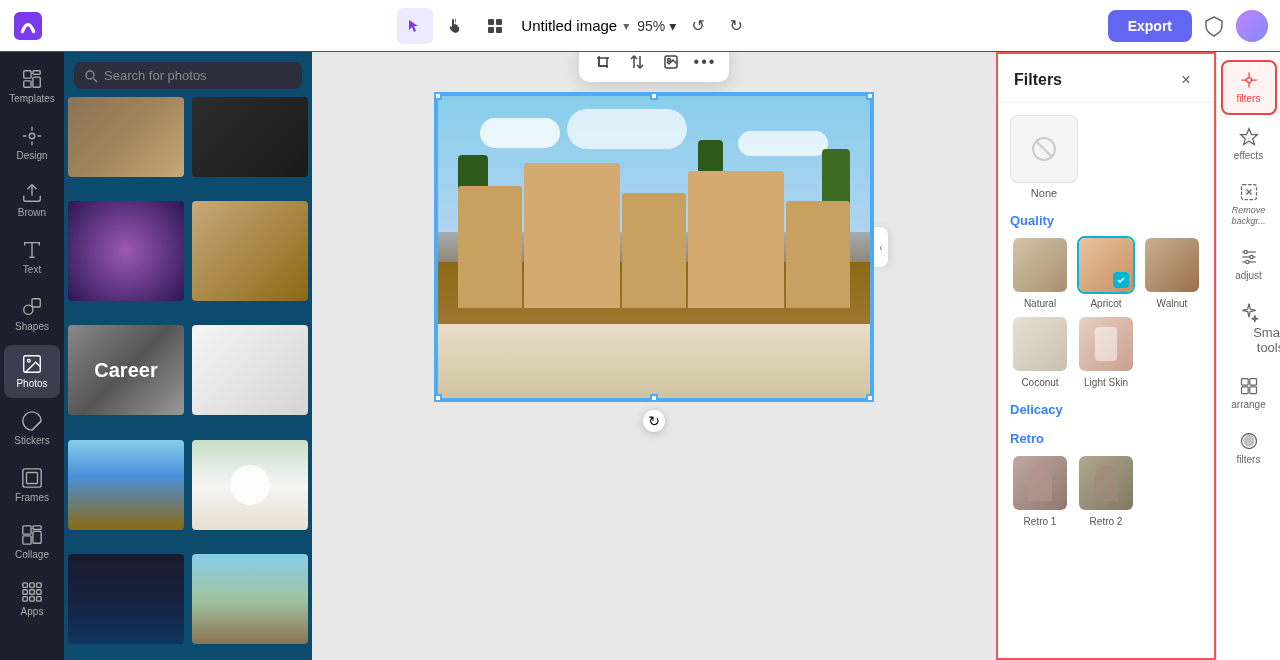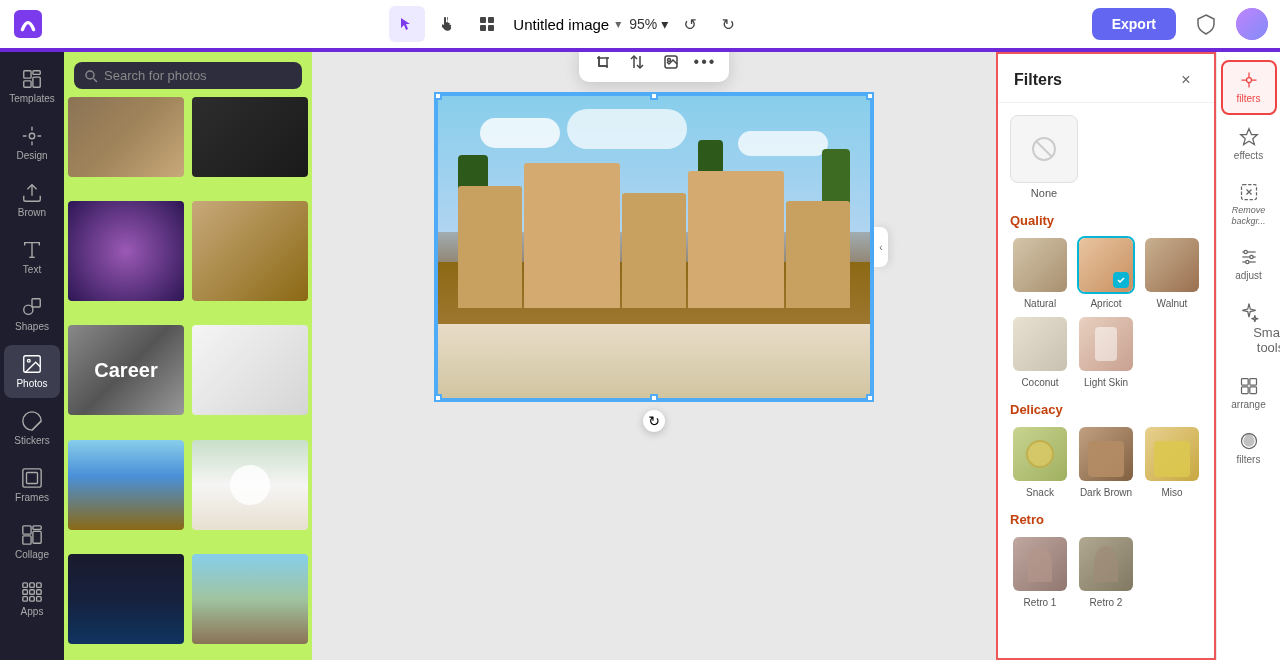--- a/index.html
+++ b/index.html
@@ -1,36 +1,36 @@
 <!DOCTYPE html>
 <html><head>
   <meta charset="utf-8">
   <style>
     * { box-sizing: border-box; margin: 0; padding: 0; }
     body { font-family: -apple-system, BlinkMacSystemFont, 'Segoe UI', sans-serif; background: #f0f0f0; width: 1280px; height: 660px; overflow: hidden; display: flex; flex-direction: column; }
 
     
     .topbar {
       height: 52px; background: #fff; display: flex; align-items: center; padding: 0 12px; gap: 10px;
-      border-bottom: 4px solid #6d28d9; flex-shrink: 0; z-index: 10;
+      border-bottom: 1px solid #6d28d9; flex-shrink: 0; z-index: 10;
     }
     .topbar-logo { width: 32px; height: 32px; display: flex; align-items: center; justify-content: center; }
     .topbar-logo svg { width: 28px; height: 28px; }
     .topbar-center { display: flex; align-items: center; gap: 8px; flex: 1; justify-content: center; }
     .topbar-title { display: flex; align-items: center; gap: 6px; font-size: 15px; font-weight: 500; }
     .topbar-title .chevron { font-size: 12px; color: #666; }
     .topbar-tools { display: flex; align-items: center; gap: 4px; }
     .topbar-tool-btn {
       width: 36px; height: 36px; border-radius: 6px; border: none; background: transparent;
       cursor: pointer; display: flex; align-items: center; justify-content: center; font-size: 16px; color: #444;
     }
     .topbar-tool-btn.active { background: #ede9fe; color: #7c3aed; }
     .topbar-zoom { display: flex; align-items: center; gap: 4px; font-size: 14px; color: #333; }
     .topbar-undo-redo { display: flex; gap: 2px; }
-    .topbar-right { display: flex; align-items: flex-start; gap: 14px; margin-left: auto; }
+    .topbar-right { display: flex; align-items: flex-start; gap: 6px; margin-left: auto; }
     .export-btn {
       background: #6366f1; color: #fff; border: none; border-radius: 8px;
       padding: 8px 20px; font-size: 14px; font-weight: 600; cursor: pointer;
     }
     .shield-btn { width: 32px; height: 32px; display: flex; align-items: center; justify-content: center; cursor: pointer; color: #666; }
     .avatar { width: 32px; height: 32px; border-radius: 50%; background: #c084fc; cursor: pointer; overflow: hidden; }
 
     
     .main { display: flex; flex: 1; overflow: hidden; }
 
@@ -42,21 +42,21 @@
     .sidebar-icon-item {
       width: 56px; display: flex; flex-direction: column; align-items: center; justify-content: center;
       padding: 8px 4px; border-radius: 8px; cursor: pointer; color: #aaa; font-size: 10px; gap: 3px;
     }
     .sidebar-icon-item.active { background: #3d3d50; color: #fff; }
     .sidebar-icon-item svg { width: 22px; height: 22px; }
     .sidebar-icon-label { font-size: 10px; text-align: center; line-height: 1.2; }
 
     
     .left-panel {
-      width: 248px; background: #bef264; display: flex; flex-direction: column; flex-shrink: 0;
+      width: 248px; background: #0c4a6e; display: flex; flex-direction: column; flex-shrink: 0;
     }
     .search-bar {
       display: flex; align-items: center; background: #2d2d3e; border-radius: 8px;
       margin: 10px 10px 8px; padding: 6px 10px; gap: 6px;
     }
     .search-bar input {
       background: transparent; border: none; outline: none; color: #ccc; font-size: 13px; flex: 1;
     }
     .search-bar input::placeholder { color: #888; }
     .tag-row {
@@ -147,21 +147,21 @@
     }
     .filters-body { padding: 12px; flex: 1; }
     .filter-none {
       width: 68px; display: flex; flex-direction: column; align-items: center; gap: 4px; cursor: pointer;
     }
     .filter-none-thumb {
       width: 68px; height: 68px; border-radius: 8px; background: #f5f5f5; border: 1px solid #e0e0e0;
       display: flex; align-items: center; justify-content: center; color: #bbb; font-size: 22px;
     }
     .filter-none-label { font-size: 11px; color: #555; }
-    .filter-section-title { font-size: 13px; font-weight: 600; color: #c2410c; margin: 14px 0 8px; }
+    .filter-section-title { font-size: 13px; font-weight: 600; color: #3b82f6; margin: 14px 0 8px; }
     .filter-grid { display: grid; grid-template-columns: repeat(3, 1fr); gap: 6px; }
     .filter-item {
       display: flex; flex-direction: column; align-items: center; gap: 4px; cursor: pointer;
     }
     .filter-thumb {
       width: 58px; height: 58px; border-radius: 8px; overflow: hidden; border: 2px solid transparent;
     }
     .filter-thumb.selected { border-color: #06b6d4; }
     .filter-label { font-size: 10px; color: #555; text-align: center; }
 
@@ -537,49 +537,20 @@
           <div class="filter-thumb">
             <div style="width:100%;height:100%;background:linear-gradient(135deg,#e8d0c0,#c8a090);display:flex;align-items:center;justify-content:center;">
               <div style="width:22px;height:34px;background:rgba(255,255,255,0.5);border-radius:4px;"></div>
             </div>
           </div>
           <span class="filter-label">Light Skin</span>
         </div>
       </div>
 
       <div class="filter-section-title">Delicacy</div>
-      <div class="filter-grid">
-
-        <div class="filter-item">
-          <div class="filter-thumb">
-            <div style="width:100%;height:100%;background:linear-gradient(135deg,#c8d490,#a0b060);display:flex;align-items:center;justify-content:center;">
-              <div style="width:28px;height:28px;background:rgba(220,200,100,0.8);border-radius:50%;border:2px solid rgba(180,160,60,0.6);"></div>
-            </div>
-          </div>
-          <span class="filter-label">Snack</span>
-        </div>
-
-        <div class="filter-item">
-          <div class="filter-thumb">
-            <div style="width:100%;height:100%;background:linear-gradient(135deg,#c0a080,#806040);display:flex;align-items:flex-end;justify-content:center;padding-bottom:4px;">
-              <div style="width:36px;height:36px;background:rgba(180,140,100,0.9);border-radius:4px;"></div>
-            </div>
-          </div>
-          <span class="filter-label">Dark Brown</span>
-        </div>
-
-        <div class="filter-item">
-          <div class="filter-thumb">
-            <div style="width:100%;height:100%;background:linear-gradient(135deg,#e8d090,#c8a840);display:flex;align-items:flex-end;justify-content:center;padding-bottom:4px;">
-              <div style="width:36px;height:36px;background:rgba(220,200,80,0.9);border-radius:4px;"></div>
-            </div>
-          </div>
-          <span class="filter-label">Miso</span>
-        </div>
-      </div>
 
       <div class="filter-section-title">Retro</div>
       <div class="filter-grid">
 
         <div class="filter-item">
           <div class="filter-thumb">
             <div style="width:100%;height:100%;background:linear-gradient(135deg,#c0a8a0,#907870);display:flex;align-items:center;justify-content:center;">
               <div style="width:24px;height:36px;background:rgba(180,150,140,0.7);border-radius:50% 50% 0 0;"></div>
             </div>
           </div>

